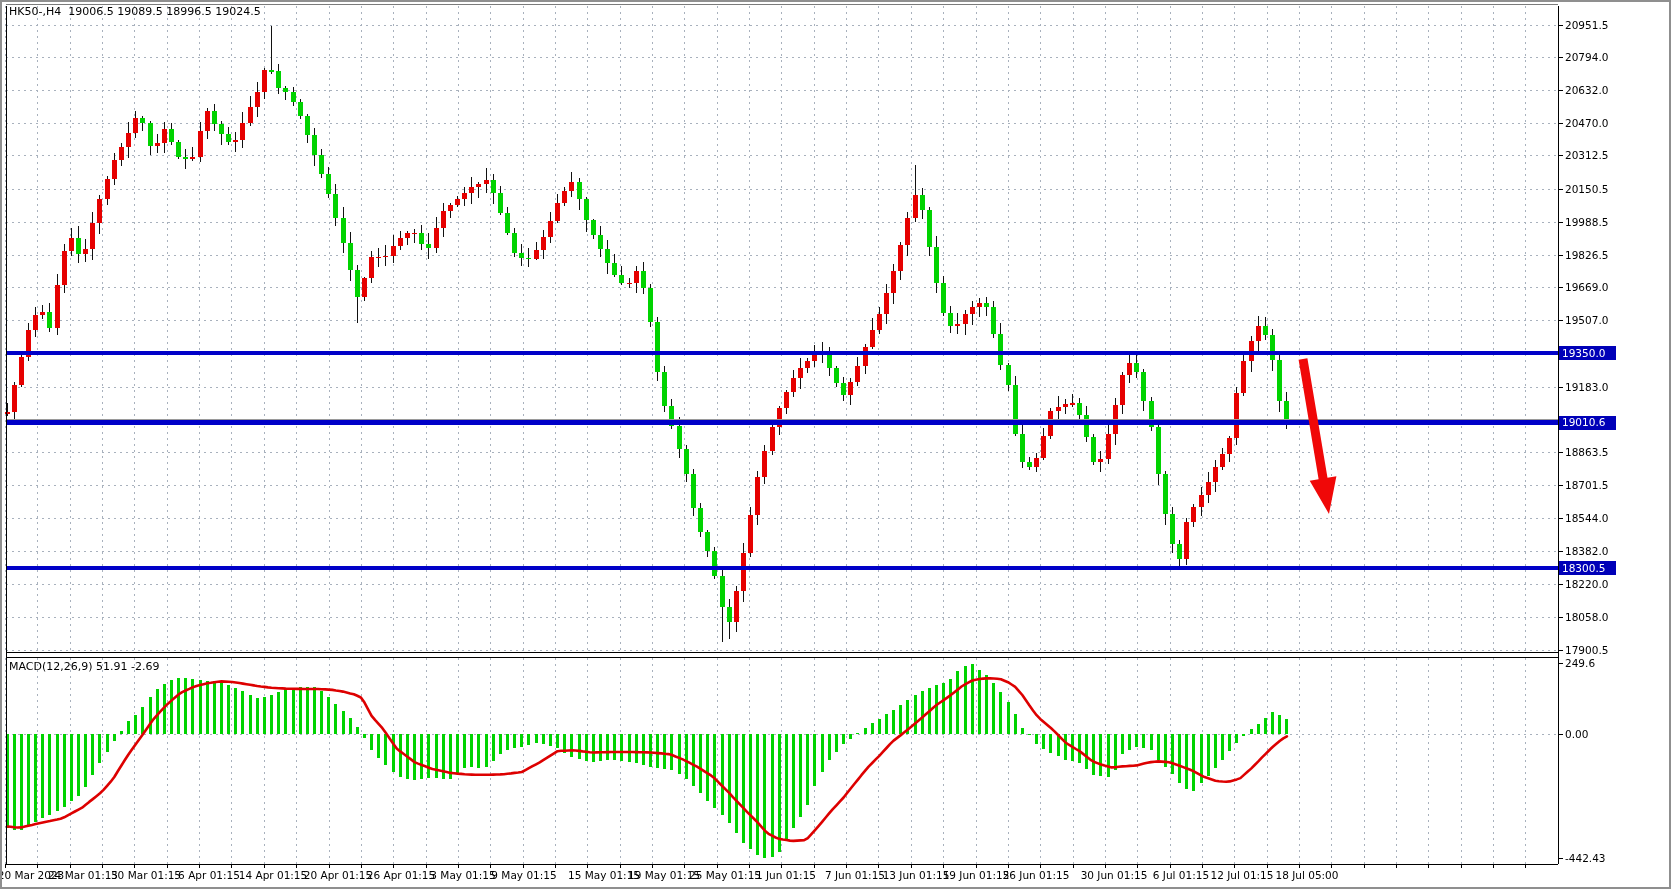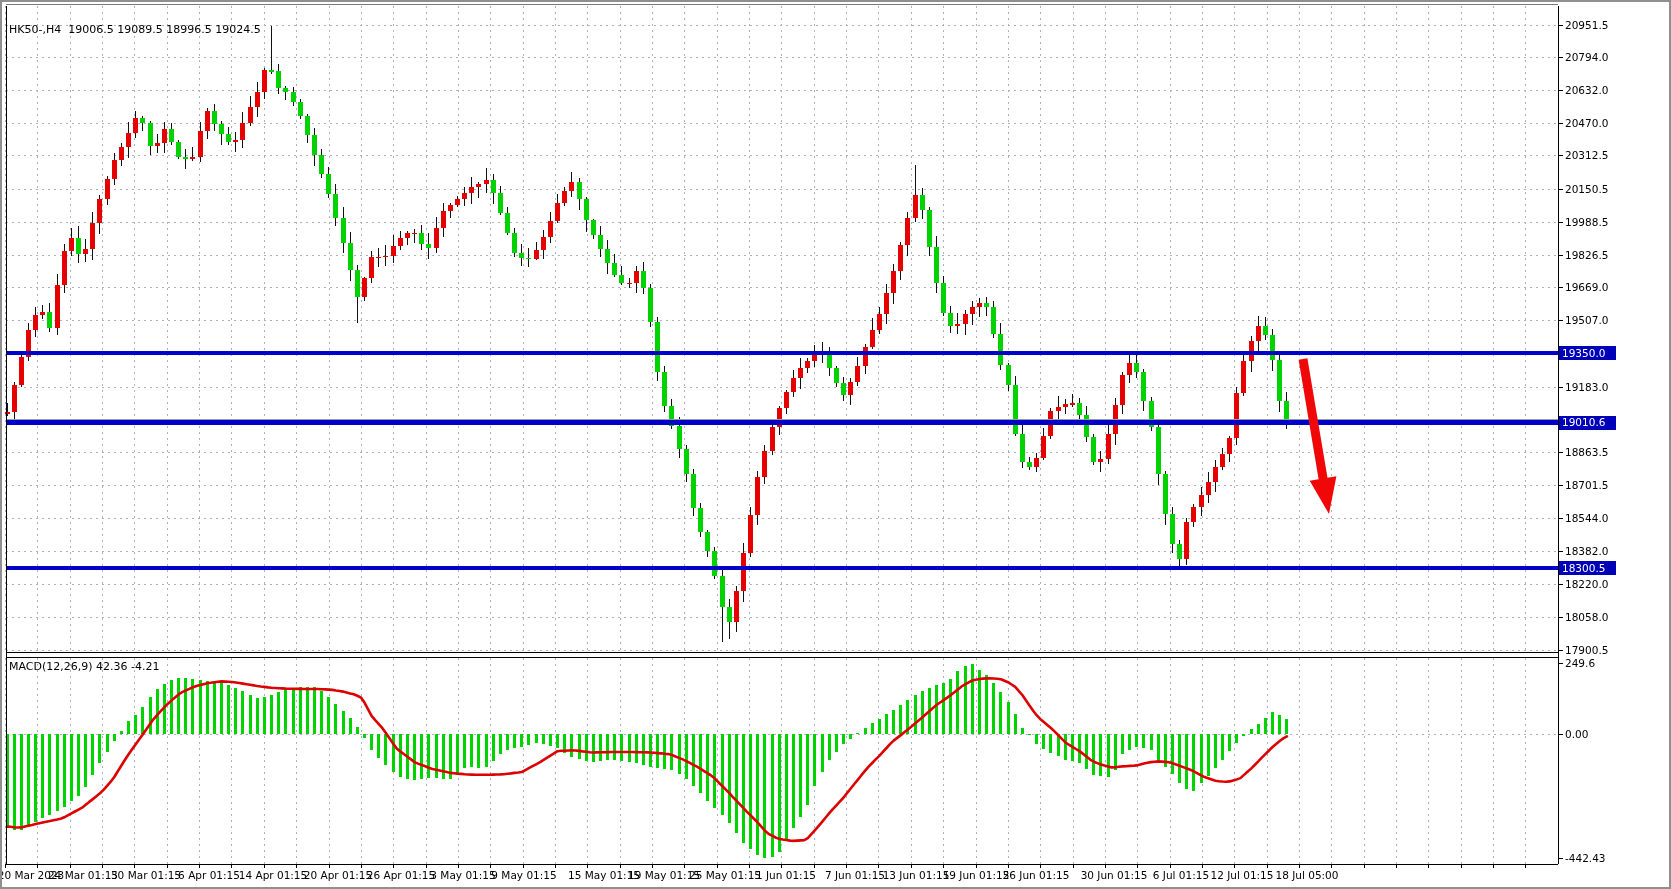--- a/index.html
+++ b/index.html
@@ -1,19 +1,19 @@
 <!DOCTYPE html>
 <html><head>
 <meta charset="utf-8">
 <style>
   html,body{margin:0;padding:0;background:#d6d3ce;font-family:"DejaVu Sans","Liberation Sans",sans-serif;}
   #stage{position:relative;width:1667px;height:885px;background:#ffffff;border:2px solid #8f8f8f;overflow:hidden;}
   #chart-svg{position:absolute;left:0;top:0;}
   .overlay-label{position:absolute;color:#000;font-size:11px;white-space:pre;pointer-events:none;}
-  #chart-title{left:7px;top:21px;}
+  #chart-title{left:7px;top:3px;}
   #macd-label{left:7px;top:658px;}
 </style>
 </head>
 <body>
 
 <div id="stage">
   <svg id="chart-svg" xmlns="http://www.w3.org/2000/svg" width="1671" height="889">
       <g>
         <line x1="3.5" y1="4" x2="3.5" y2="650" stroke="#a8b1bd" stroke-width="1" stroke-dasharray="2 4" shape-rendering="crispEdges"></line>
         <line x1="3.5" y1="656" x2="3.5" y2="862" stroke="#a8b1bd" stroke-width="1" stroke-dasharray="2 4" shape-rendering="crispEdges"></line>
@@ -815,14 +815,14 @@
         <text x="914" y="877" font-size="10.5" fill="#000000" text-anchor="middle">13 Jun 01:15</text>
         <text x="974" y="877" font-size="10.5" fill="#000000" text-anchor="middle">19 Jun 01:15</text>
         <text x="1034" y="877" font-size="10.5" fill="#000000" text-anchor="middle">26 Jun 01:15</text>
         <text x="1112" y="877" font-size="10.5" fill="#000000" text-anchor="middle">30 Jun 01:15</text>
         <text x="1179" y="877" font-size="10.5" fill="#000000" text-anchor="middle">6 Jul 01:15</text>
         <text x="1240" y="877" font-size="10.5" fill="#000000" text-anchor="middle">12 Jul 01:15</text>
         <text x="1305" y="877" font-size="10.5" fill="#000000" text-anchor="middle">18 Jul 05:00</text>
       </g>
     </svg>
   <div id="chart-title" class="overlay-label">HK50-,H4  19006.5 19089.5 18996.5 19024.5</div>
-  <div id="macd-label" class="overlay-label">MACD(12,26,9) 42.36 -4.21</div>
+  <div id="macd-label" class="overlay-label">MACD(12,26,9) 51.91 -2.69</div>
 </div>
 
 </body></html>

